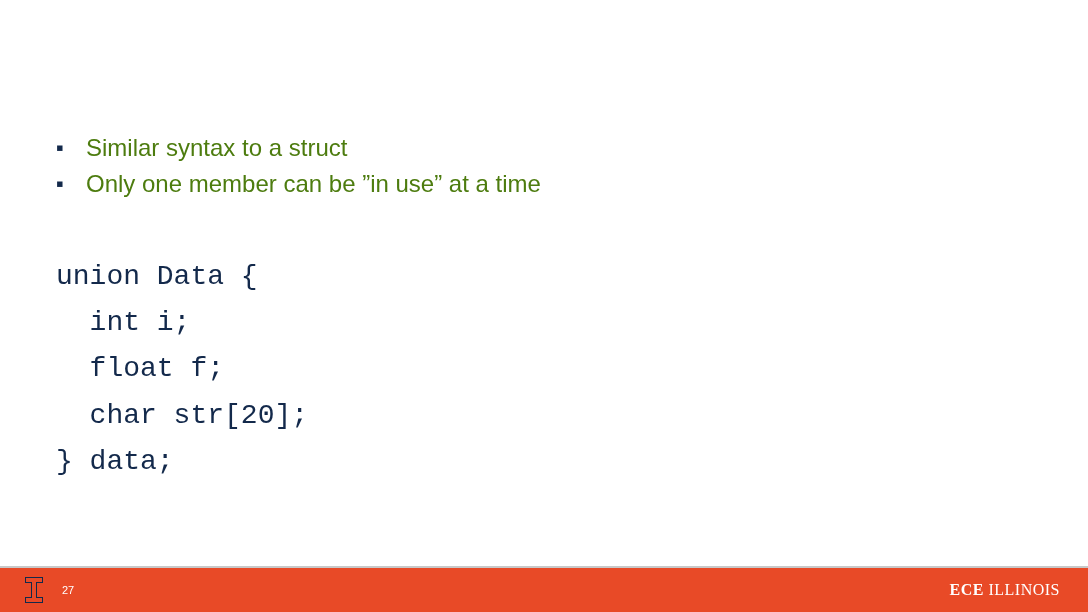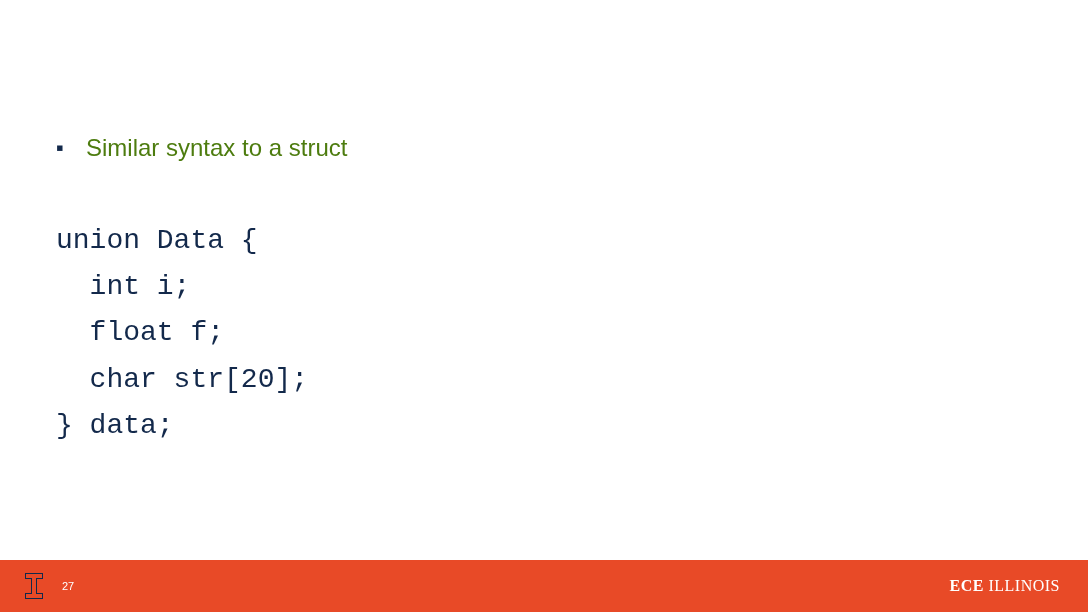--- a/index.html
+++ b/index.html
@@ -5,35 +5,36 @@
   * { margin: 0; padding: 0; box-sizing: border-box; }
   html, body { width: 1088px; height: 612px; overflow: hidden; background: #fff; font-family: Arial, Helvetica, sans-serif; }
   .slide { position: relative; width: 1088px; height: 612px; }
   .title { position: absolute; left: 56px; top: 48px; font-size: 44px; font-weight: 700; color: #13294B; }
   .body { position: absolute; left: 56px; top: 130px; right: 56px; color: #13294B; }
   ul.bullets { list-style: none; padding: 0; margin: 0 0 28px 0; }
   ul.bullets li { position: relative; padding-left: 30px; font-size: 24px; line-height: 1.5; color: #4d7c0f; }
   ul.bullets li::before { content: "\25AA"; position: absolute; left: 0; top: 0; color: #13294B; font-size: 22px; line-height: 1.6; }
   .code { font-family: "Courier New", Courier, monospace; font-size: 28px; line-height: 1.65; color: #13294B; white-space: pre; margin-top: 52px; }
   .footer-line { position: absolute; left: 0; bottom: 44px; width: 100%; height: 2px; background: #c8c8c8; }
-  .footer { position: absolute; left: 0; bottom: 0; width: 100%; height: 52px; background: #E84A27; display: flex; align-items: center; }
+  .footer { position: absolute; left: 0; bottom: 0; width: 100%; height: 44px; background: #E84A27; display: flex; align-items: center; }
   .footer .logo-i { width: 28px; height: 30px; margin-left: 20px; display: flex; align-items: center; justify-content: center; }
   .footer .logo-i svg { display: block; }
   .footer .page-num { color: #fff; font-size: 11px; margin-left: 14px; }
   .footer .dept { margin-left: auto; margin-right: 28px; color: #fff; font-family: Georgia, 'Times New Roman', serif; font-size: 16px; letter-spacing: 0.5px; }
   .footer .dept .ece { font-weight: 700; }
 </style>
 </head>
 <body>
 
 <div class="slide">
 
   <div class="body">
     <ul class="bullets">
       <li>Similar syntax to a struct</li>
+      <li>Only one member can be ”in use” at a time</li>
     </ul>
     <div class="code">union Data {
   int i;
   float f;
   char str[20];
 } data;</div>
   </div>
 
   <div class="footer-line"></div>
 

